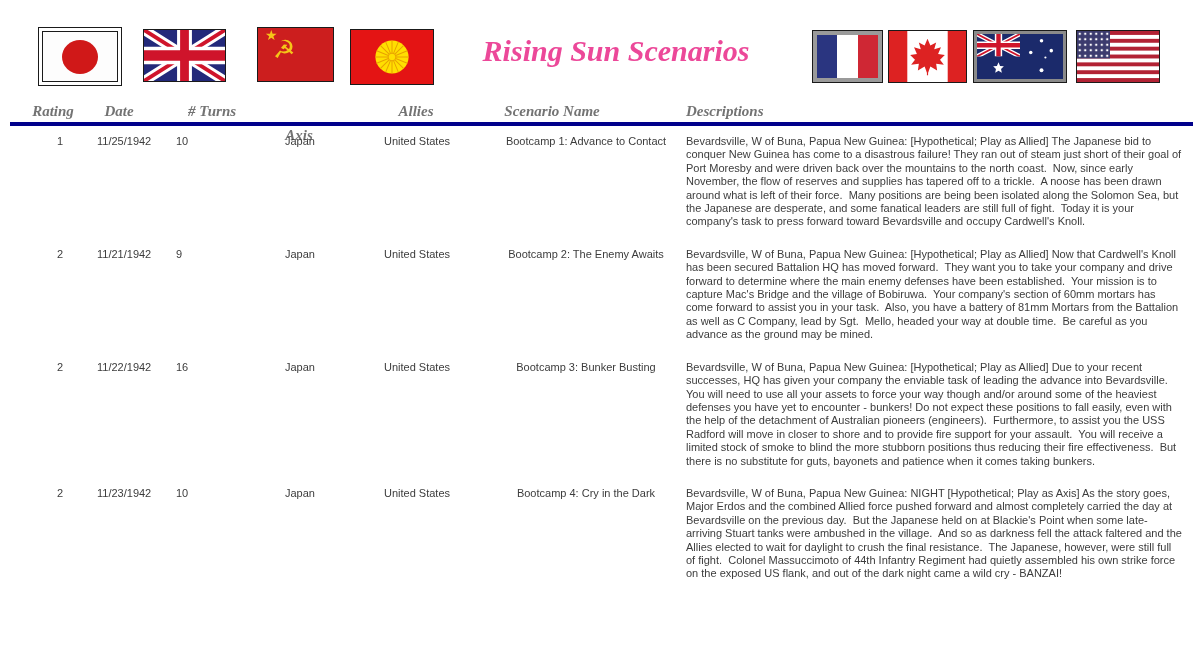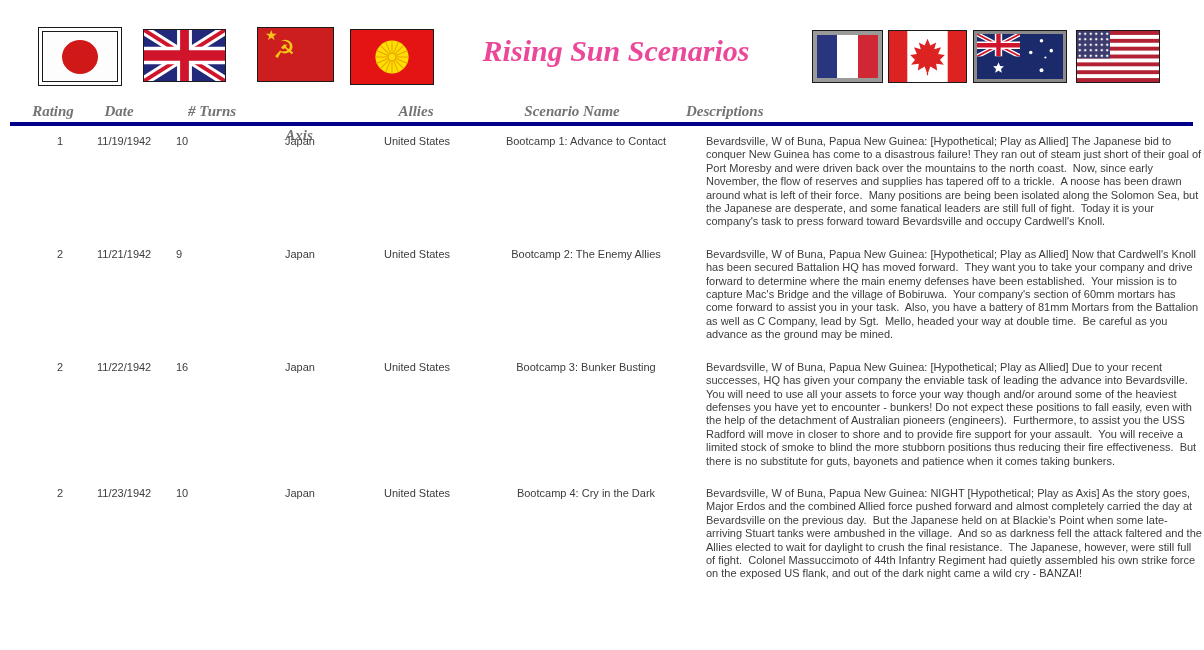--- a/index.html
+++ b/index.html
@@ -32,36 +32,36 @@
 
   
   .title { position:absolute; left:616px; top:34px; transform:translateX(-50%);
            font-family:"Liberation Serif", serif; font-weight:bold; font-style:italic;
            font-size:30px; color:#ec4899; white-space:nowrap; }
 
   .colheads { position:absolute; top:103px; left:0; width:100%; height:22px; }
   .ch { position:absolute; font-family:"Liberation Serif", serif; font-weight:bold; font-style:italic;
         font-size:15px; color:#737373; white-space:nowrap; transform:translateX(-50%); }
   .ch-rating { left:53px; } .ch-date { left:119px; } .ch-turns { left:212px; }
-  .ch-axis { left:299px;margin-top:24px; } .ch-allies { left:416px; } .ch-name { left:572px;font-style:italic; }
+  .ch-axis { left:299px;margin-top:24px; } .ch-allies { left:416px; } .ch-name { left:552px;font-style:italic; }
   .ch-desc { left:686px; transform:none;text-align:center; }
 
   .rule { position:absolute; top:122px; left:10px; width:1183px; height:4px; background:#00008B; }
 
   
   .tbl { position:absolute; top:135px; left:0; width:1204px; }
   .trow { display:flex; align-items:flex-start; padding-left:10px; margin-bottom:19px;
           font-size:11px; line-height:13.4px; color:#3c3c3c; }
   .c-rating { width:53px;  text-align:right; }
   .c-date   { margin-left:34px; width:60px; }
   .c-turns  { margin-left:19px; width:56px; text-align:left; }
   .c-axis   { margin-left:28px; width:80px; text-align:center; }
   .c-allies { margin-left:17px; width:120px; text-align:center; }
   .c-name   { margin-left:9px;  width:200px; text-align:center; }
-  .c-desc   { width:497px; white-space:pre-wrap;margin-left:20px; }
+  .c-desc   { width:497px; white-space:pre-wrap; }
 </style>
 </head>
 <body>
 
 <div>
 
   <div class="flag f-japan">
     <div class="f-japan-inner">
       <div class="f-japan-disc"></div>
     </div>
@@ -176,35 +176,35 @@
     <span class="ch ch-allies">Allies</span>
     <span class="ch ch-name">Scenario Name</span>
     <span class="ch ch-desc">Descriptions</span>
   </div>
   <div class="rule"></div>
 
   <main class="tbl">
 
     <div class="trow">
       <span class="c-rating">1</span>
-      <span class="c-date">11/19/1942</span>
+      <span class="c-date">11/25/1942</span>
       <span class="c-turns">10</span>
       <span class="c-axis">Japan</span>
       <span class="c-allies">United States</span>
       <span class="c-name">Bootcamp 1: Advance to Contact</span>
       <span class="c-desc">Bevardsville, W of Buna, Papua New Guinea: [Hypothetical; Play as Allied] The Japanese bid to conquer New Guinea has come to a disastrous failure! They ran out of steam just short of their goal of Port Moresby and were driven back over the mountains to the north coast.  Now, since early November, the flow of reserves and supplies has tapered off to a trickle.  A noose has been drawn around what is left of their force.  Many positions are being been isolated along the Solomon Sea, but the Japanese are desperate, and some fanatical leaders are still full of fight.  Today it is your company's task to press forward toward Bevardsville and occupy Cardwell's Knoll.</span>
     </div>
 
     <div class="trow">
       <span class="c-rating">2</span>
       <span class="c-date">11/21/1942</span>
       <span class="c-turns">9</span>
       <span class="c-axis">Japan</span>
       <span class="c-allies">United States</span>
-      <span class="c-name">Bootcamp 2: The Enemy Allies</span>
+      <span class="c-name">Bootcamp 2: The Enemy Awaits</span>
       <span class="c-desc">Bevardsville, W of Buna, Papua New Guinea: [Hypothetical; Play as Allied] Now that Cardwell's Knoll has been secured Battalion HQ has moved forward.  They want you to take your company and drive forward to determine where the main enemy defenses have been established.  Your mission is to capture Mac's Bridge and the village of Bobiruwa.  Your company's section of 60mm mortars has come forward to assist you in your task.  Also, you have a battery of 81mm Mortars from the Battalion as well as C Company, lead by Sgt.  Mello, headed your way at double time.  Be careful as you advance as the ground may be mined.</span>
     </div>
 
     <div class="trow">
       <span class="c-rating">2</span>
       <span class="c-date">11/22/1942</span>
       <span class="c-turns">16</span>
       <span class="c-axis">Japan</span>
       <span class="c-allies">United States</span>
       <span class="c-name">Bootcamp 3: Bunker Busting</span>

